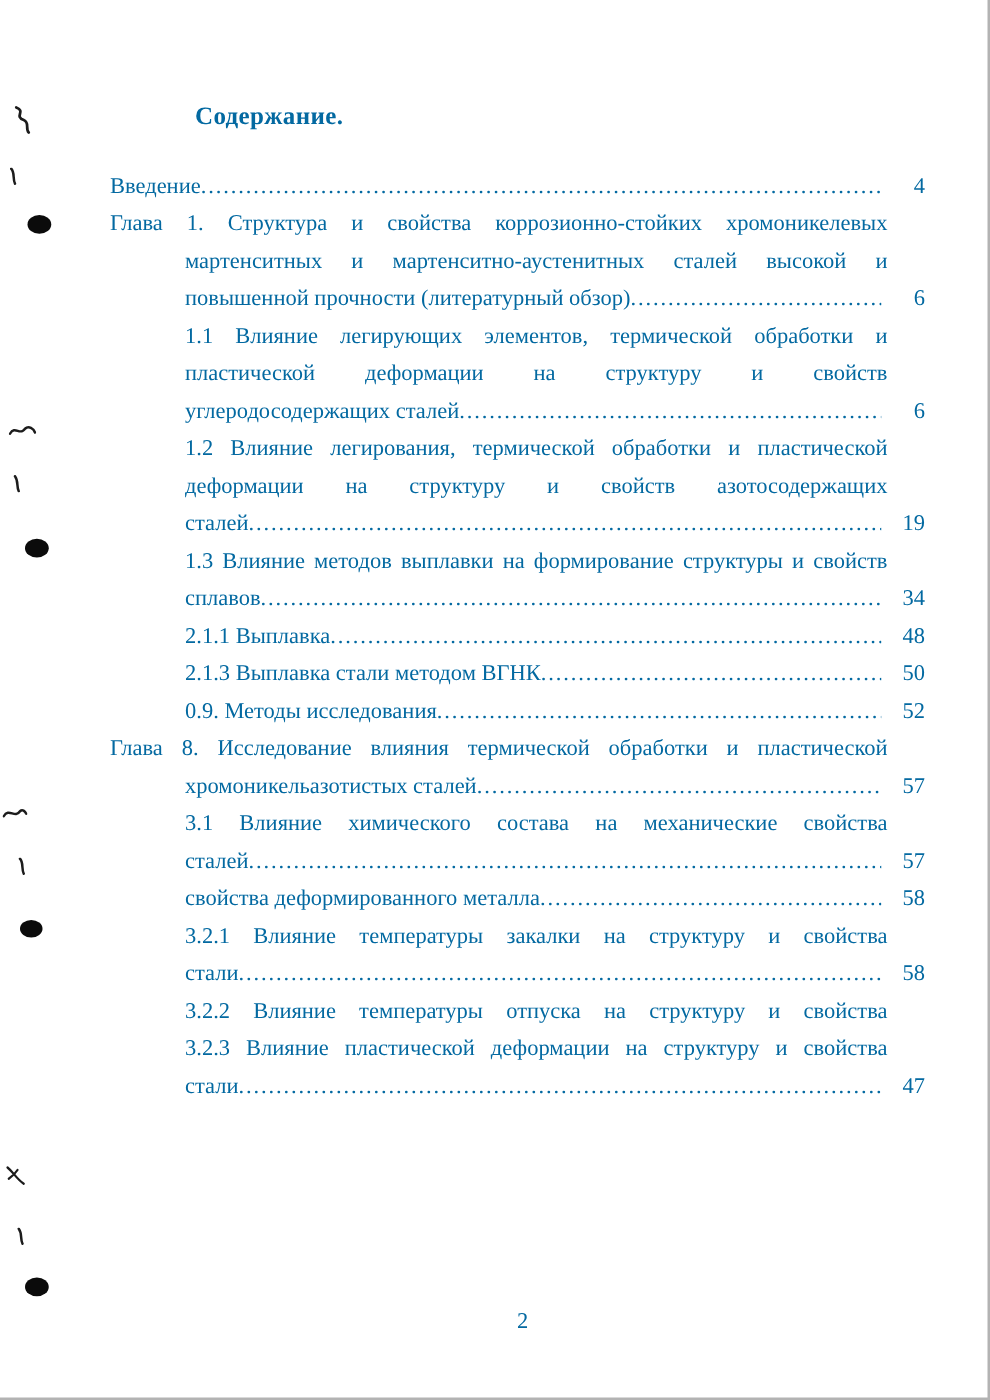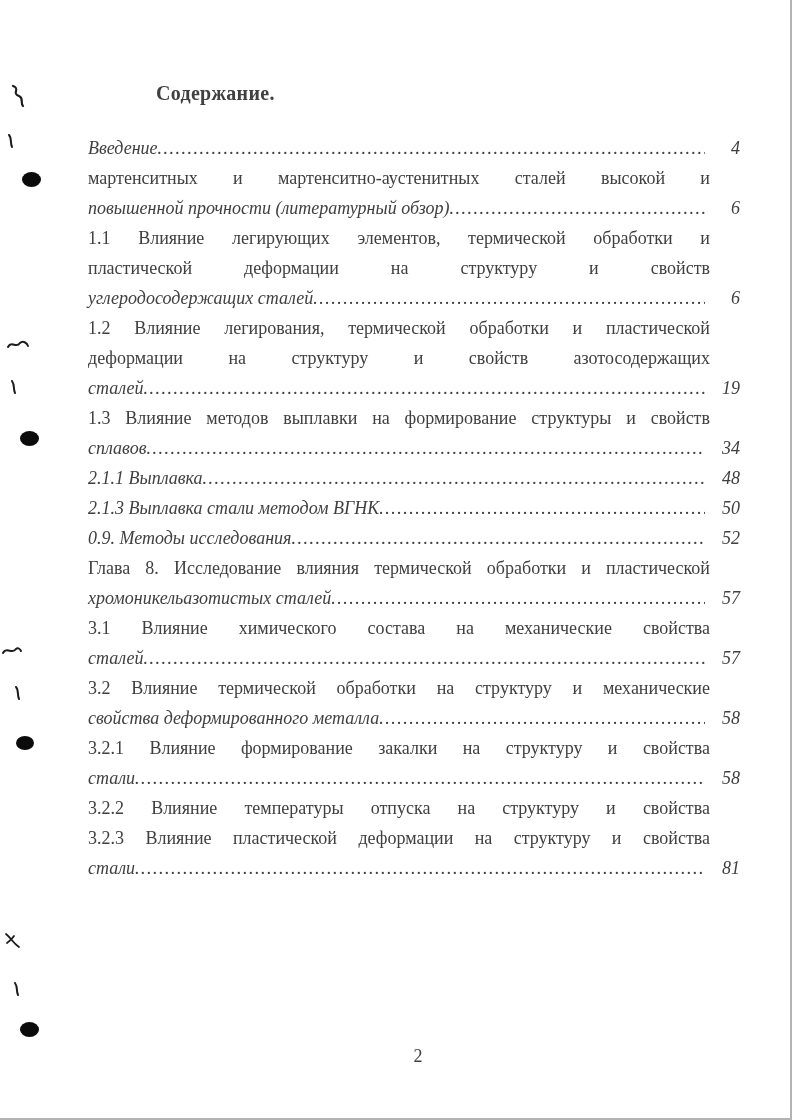--- a/index.html
+++ b/index.html
@@ -3,34 +3,34 @@
 <meta charset="utf-8">
 <style>
   html, body { margin: 0; padding: 0; background: #ffffff; }
   .page {
     position: relative;
     width: 792px;
     height: 1120px;
     background: #ffffff;
     overflow: hidden;
     font-family: "Liberation Serif", "DejaVu Serif", serif;
-    color: #404040;
+    color: #0369a1;
   }
   .content { position: absolute; left: 88px; top: 80px; width: 652px; }
   .title {
     font-size: 20px;
     font-weight: bold;
     line-height: 26px;
     margin: 0 0 27px 68px;
     letter-spacing: 0.3px;
   }
   .line { font-size: 18px; line-height: 30px; }
-  .ind1 { }
+  .ind1 { margin-left: 60px; }
   .jl { text-align: justify; text-align-last: justify; padding-right: 30px; }
-  .el { display: flex; align-items: flex-end; font-style: italic; }
+  .el { display: flex; align-items: flex-end; }
   .el .t { white-space: nowrap; flex: 0 0 auto; }
   .el .dots { flex: 1 1 auto; overflow: hidden; white-space: nowrap; letter-spacing: 1.5px; }
   .el .dots::after { content: "........................................................................................................................................................................................................"; }
   .el .pg { flex: 0 0 auto; min-width: 30px; text-align: right; padding-left: 5px; }
   .footer {
     position: absolute; left: 0; right: 0; top: 1046px;
     text-align: center; font-size: 18px; text-indent: 44px;
   }
   .blob { position: absolute; background: #0b0b0b; border-radius: 50%; }
   .mark { position: absolute; }
@@ -47,20 +47,21 @@
 
     <div class="entry">
       <div class="line el">
         <span class="t">Введение</span>
         <span class="dots"></span>
         <span class="pg">4</span>
       </div>
     </div>
 
     <div class="entry">
+      <div class="line jl">Глава 1. Структура и свойства коррозионно-стойких хромоникелевых</div>
       <div class="line jl ind1">мартенситных и мартенситно-аустенитных сталей высокой и</div>
       <div class="line el ind1">
         <span class="t">повышенной прочности (литературный обзор)</span>
         <span class="dots"></span>
         <span class="pg">6</span>
       </div>
     </div>
 
     <div class="entry">
       <div class="line jl ind1">1.1 Влияние легирующих элементов, термической обработки и</div>
@@ -129,47 +130,46 @@
     <div class="entry">
       <div class="line jl ind1">3.1 Влияние химического состава на механические свойства</div>
       <div class="line el ind1">
         <span class="t">сталей</span>
         <span class="dots"></span>
         <span class="pg">57</span>
       </div>
     </div>
 
     <div class="entry">
-      <div class="line jl ind1">3.2 Влияние термической обработки на структуру и механические</div>
       <div class="line el ind1">
         <span class="t">свойства деформированного металла</span>
         <span class="dots"></span>
         <span class="pg">58</span>
       </div>
     </div>
 
     <div class="entry">
-      <div class="line jl ind1">3.2.1 Влияние формирование закалки на структуру и свойства</div>
+      <div class="line jl ind1">3.2.1 Влияние температуры закалки на структуру и свойства</div>
       <div class="line el ind1">
         <span class="t">стали</span>
         <span class="dots"></span>
         <span class="pg">58</span>
       </div>
     </div>
 
     <div class="entry">
       <div class="line jl ind1">3.2.2 Влияние температуры отпуска на структуру и свойства</div>
     </div>
 
     <div class="entry">
       <div class="line jl ind1">3.2.3 Влияние пластической деформации на структуру и свойства</div>
       <div class="line el ind1">
         <span class="t">стали</span>
         <span class="dots"></span>
-        <span class="pg">81</span>
+        <span class="pg">47</span>
       </div>
     </div>
   </div>
 
   <div class="footer">2</div>
 
   <svg class="mark" style="left:9px;top:84px" width="18" height="24" viewBox="0 0 18 24">
       <path d="M4 2 C12 5 2 9 10 12 C15 14 11 19 14 22" fill="none" stroke="#1c1c1c" stroke-width="2.2" stroke-linecap="round"></path>
     </svg>
   <svg class="mark" style="left:6px;top:134px" width="10" height="14" viewBox="0 0 10 14">

